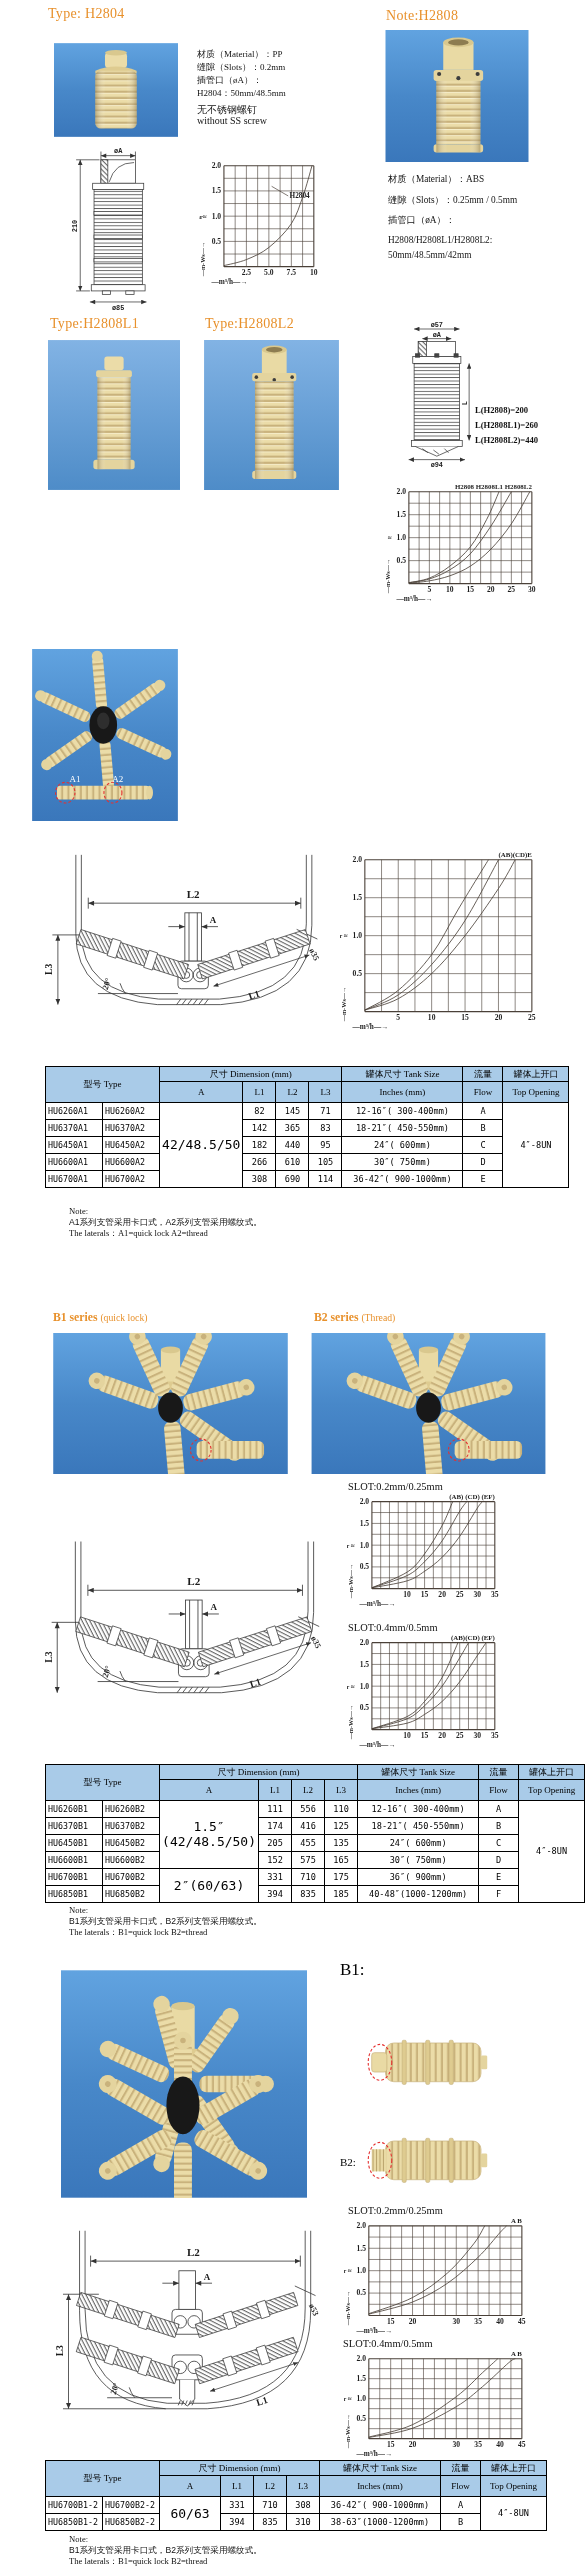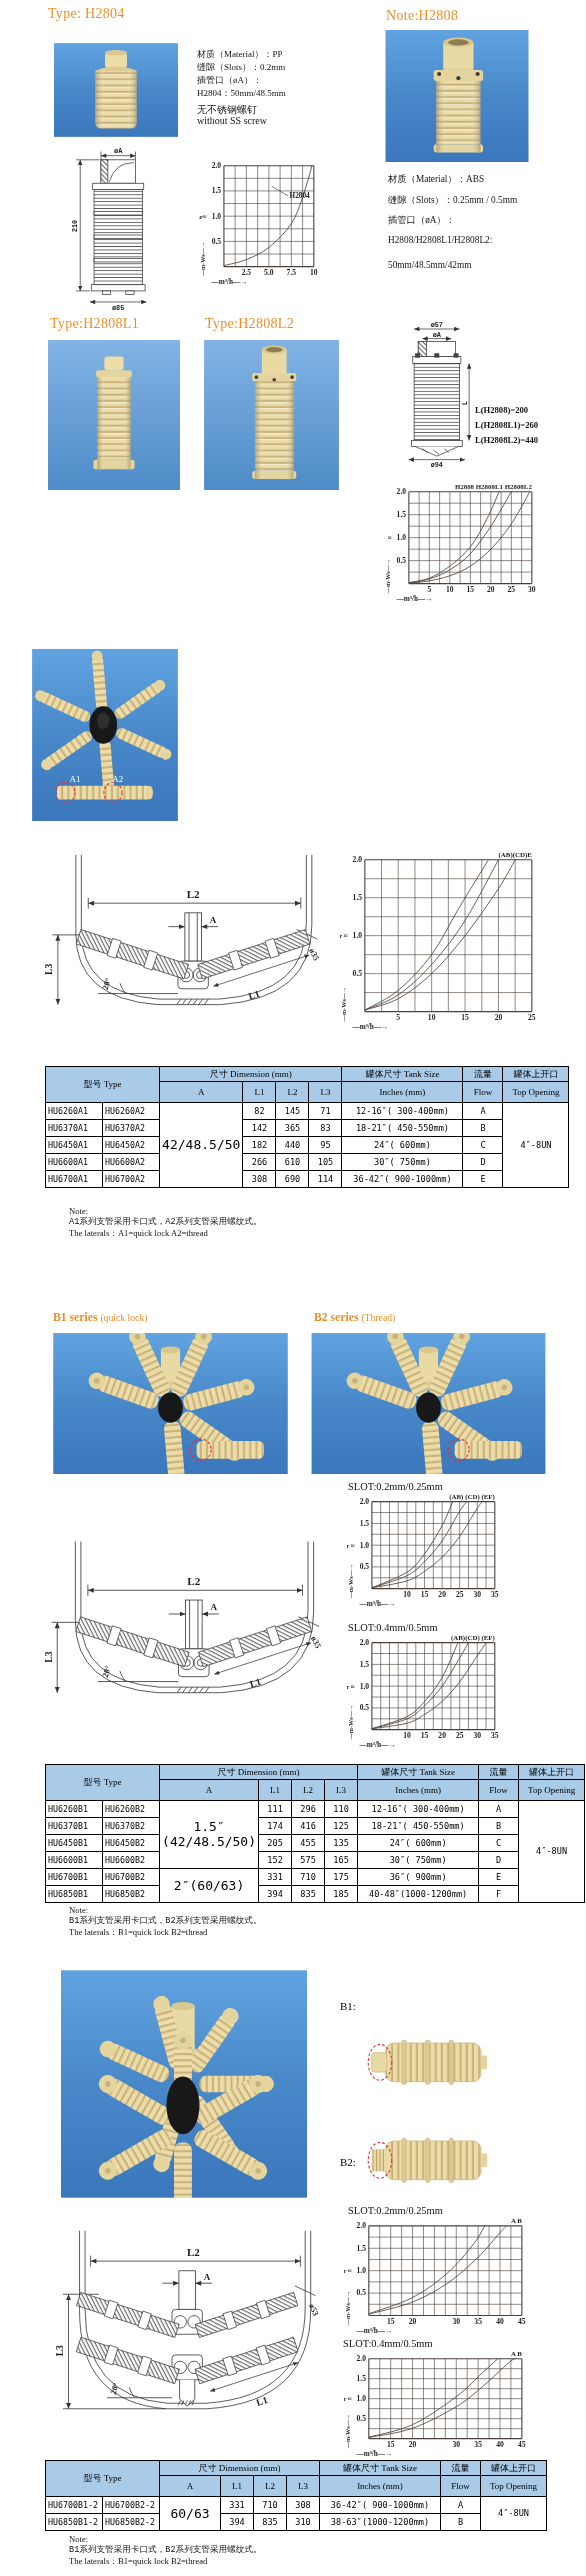--- a/index.html
+++ b/index.html
@@ -6,25 +6,25 @@
   .page{position:relative;width:587px;height:2576px;background:#ffffff;
         font-family:"Liberation Serif",serif;overflow:hidden}
   .abs{position:absolute}
   .otitle{color:#E8912C;font-size:14px;letter-spacing:0.3px}
   .btitle{color:#E8912C;font-size:11.7px;font-weight:bold}
   .btitle .sub{font-weight:normal;font-size:9.7px}
   .spec{font-size:9px;color:#141414;line-height:13px}
   .spec .sm{font-size:10px;line-height:11px}
   .spec2{font-size:9.3px;color:#141414}
   .spec2 div{margin-bottom:7.6px}
-  .spec2 .tight{margin-bottom:15px}
+  .spec2 .tight{margin-bottom:5px}
   .slotTitle{font-size:10.4px;color:#111}
   .lenlab{font-size:8.6px;font-weight:bold;color:#111;line-height:15px}
   .note{font-size:8.6px;color:#111;line-height:11px}
-  .note .cn{font-family:Liberation Mono, monospace}
+  .note .cn{font-family:Liberation Sans, sans-serif}
   .cat{border-collapse:collapse;border:1.4px solid #000;background:#fff}
   .cat th{background:#A9CBE8;font-weight:normal;font-size:9px;border:0.9px solid #000;padding:0.7px 1.4px;color:#000}
   .cat td{border:0.9px solid #000;font-size:8.6px;padding:0 2.1px;text-align:center;height:16px;
           font-family:"DejaVu Sans Mono","Liberation Sans",monospace;color:#000}
   .cat td.t{text-align:left;font-size:8.3px}
   .cat td.aa{font-size:13px;white-space:pre-line}
   .dim{font:bold 10px "Liberation Mono",monospace;fill:#222}
   .chart svg{display:block}
 </style>
 </head>
@@ -750,21 +750,21 @@
             <th style="height:18px">Top Opening</th>
           </tr>
         </thead>
         <tbody>
           <tr>
             <td class="t">HU6260B1</td>
             <td class="t">HU6260B2</td>
             <td rowspan="4" class="aa">1.5″
 (42/48.5/50)</td>
             <td>111</td>
-            <td>296</td>
+            <td>556</td>
             <td>110</td>
             <td>12-16″( 300-400mm)</td>
             <td>A</td>
             <td rowspan="6">4″-8UN</td>
           </tr>
           <tr>
             <td class="t">HU6370B1</td>
             <td class="t">HU6370B2</td>
             <td>174</td>
             <td>416</td>
@@ -872,21 +872,21 @@
           <circle cx="126" cy="0" r="13" fill="#E4D49E"></circle>
           <circle cx="126" cy="0" r="4" fill="#C9B27C"></circle>
         </g>
         <g transform="translate(177,228) rotate(150)">
           <rect x="22" y="-13" width="104" height="26" rx="11" fill="url(#ribV)"></rect>
           <circle cx="126" cy="0" r="13" fill="#E4D49E"></circle>
           <circle cx="126" cy="0" r="4" fill="#C9B27C"></circle>
         </g>
         <ellipse cx="177" cy="196" rx="24" ry="42" fill="#181818"></ellipse>
       </svg></div>
-  <div class="abs" style="left:340px;top:2000px;font-size:11px">B1:</div>
+  <div class="abs" style="left:340px;top:1960px;font-size:17px">B1:</div>
   <div class="abs" style="left:362px;top:2029px" id="rodB1"><svg width="128" height="66" viewBox="0 0 185 95">
         <rect x="34" y="20" width="138" height="56" rx="12" fill="url(#ribV)" stroke="#C9B27C"></rect>
         <rect x="58" y="16" width="6" height="64" rx="2" fill="#DECB90" stroke="#b8a26e" stroke-width="0.6"></rect>
         <rect x="92" y="16" width="6" height="64" rx="2" fill="#DECB90" stroke="#b8a26e" stroke-width="0.6"></rect>
         <rect x="126" y="16" width="6" height="64" rx="2" fill="#DECB90" stroke="#b8a26e" stroke-width="0.6"></rect>
         <rect x="172" y="38" width="9" height="20" rx="2" fill="#E4D49E"></rect>
         <rect x="14" y="34" width="22" height="28" rx="4" fill="#E9DAA4" stroke="#c9b27c"></rect>
         <ellipse cx="26" cy="48" rx="17" ry="26" fill="none" stroke="#E53030" stroke-width="1.6" stroke-dasharray="4 3"></ellipse>
       </svg></div>
   <div class="abs" style="left:340px;top:2156px;font-size:11px">B2:</div>

